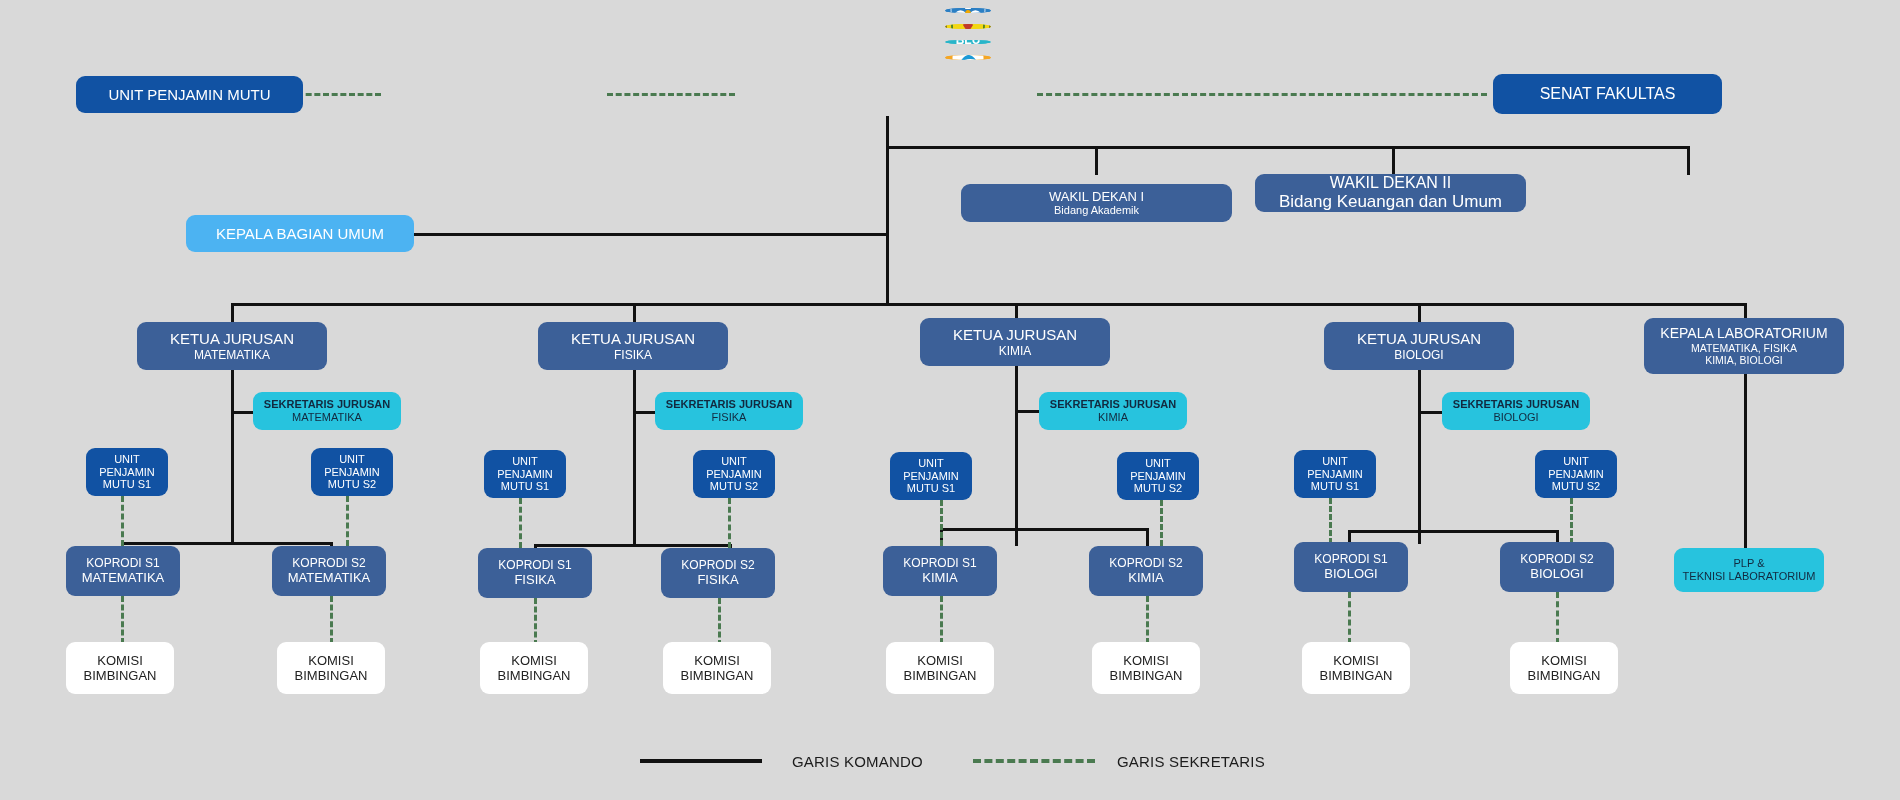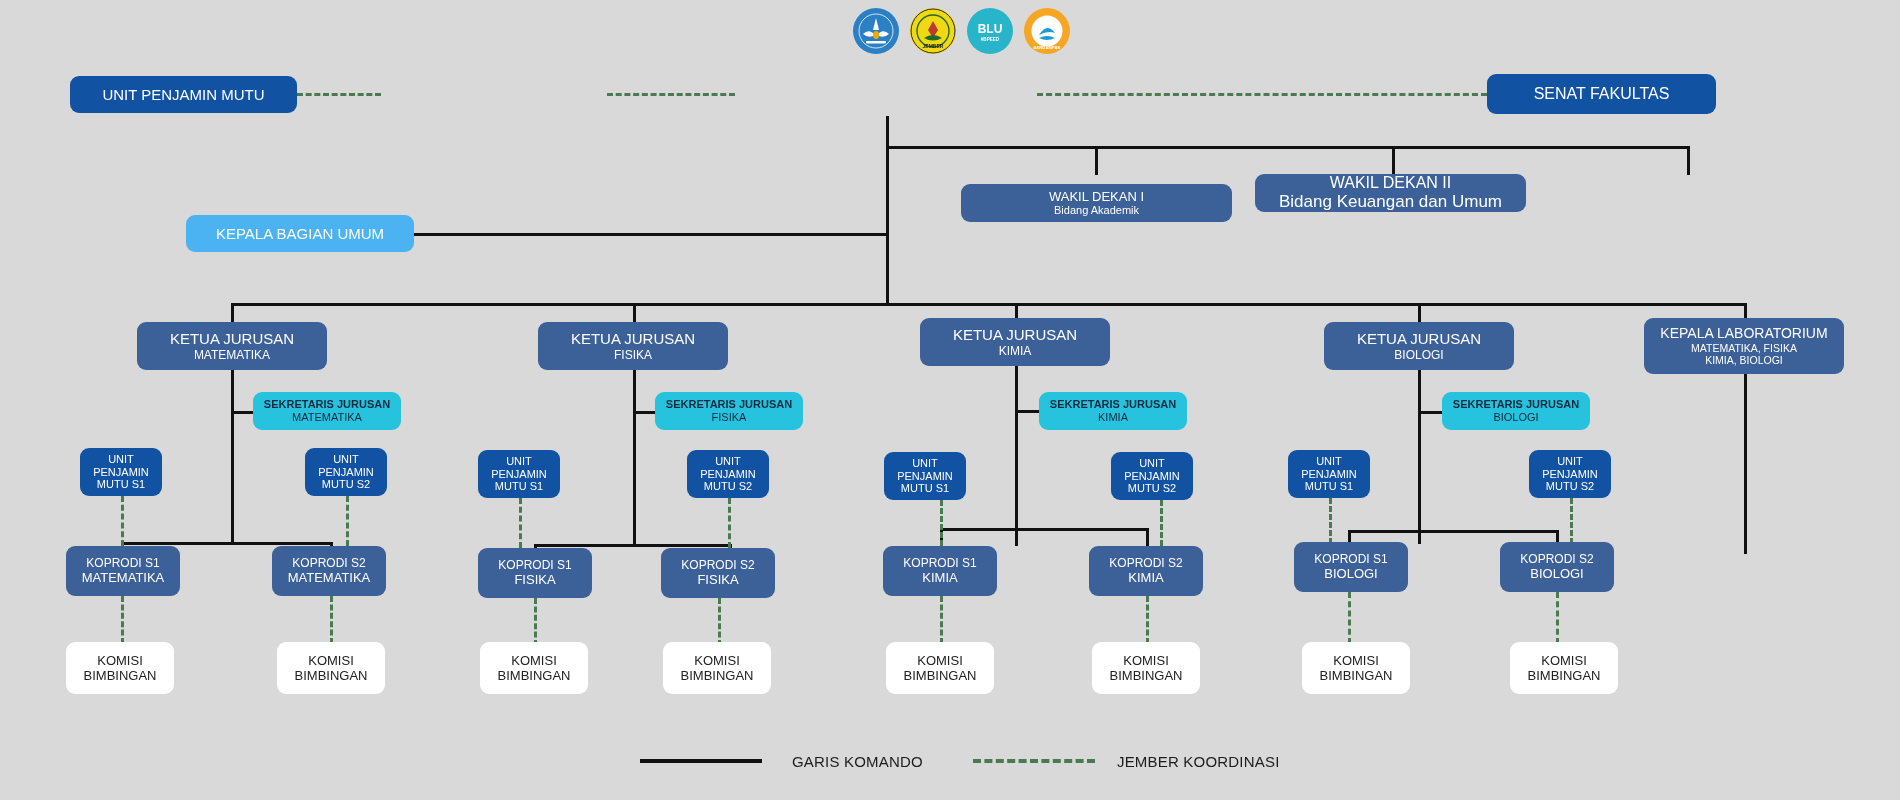--- a/index.html
+++ b/index.html
@@ -22,39 +22,40 @@
     color: #ffffff;
     line-height: 1.18;
     z-index: 5;
     padding: 2px 4px;
   }
   .node .l1 { display: block; }
   .node .l2 { display: block; }
   .node .l3 { display: block; }
 
   
-  .c-royal  { background: #1152a3; }          
+  .c-royal  { background: #1152a3; margin-left: 6px; }          
   .c-slate  { background: #3c6098; }          
   .c-sky    { background: #4cb3f2; }          
   .c-cyan   { background: #27c3de; color:#12293f; }  
   .c-white  { background: #ffffff; color:#222222; }  
 
   
   .line { position: absolute; z-index: 1; }
   .solid-h { height: 3px; background: #111111; }
   .solid-v { width: 3px; background: #111111; }
   .dash-h  { height: 0; border-top: 3px dashed #4a7a50; }
   .dash-v  { width: 0; border-left: 3px dashed #4a7a50; }
 
   
   #logos {
     position: absolute; top: 8px; left: 853px;
     width: 230px; height: 52px;
-    display: flex; gap: 11px; align-items: flex-start;
+    display: flex; gap: 11px; align-items: center;
     z-index: 8;
+    flex-direction: column;
   }
   .logo { width: 46px; height: 46px; border-radius: 50%; position: relative;
           display:flex;align-items:center;justify-content:center;
           font-size: 8px; font-weight: bold; overflow:hidden;}
   .logo-kemdik { background: #2b7fc4; }
   .logo-unej   { background: #f2d713; }
   .logo-blu    { background: #28b5c9; }
   .logo-dikti  { background: #f5a623; }
 
   
@@ -345,21 +346,25 @@
     <span class="l1" style="font-size:13px;">KOMISI</span>
     <span class="l2" style="font-size:13px;">BIMBINGAN</span>
   </div>
 
   <div class="node c-slate" style="left:1644px; top:318px; width:200px; height:56px;">
     <span class="l1" style="font-size:14px;">KEPALA LABORATORIUM</span>
     <span class="l2" style="font-size:10.5px;">MATEMATIKA, FISIKA</span>
     <span class="l3" style="font-size:10.5px;">KIMIA, BIOLOGI</span>
   </div>
   <div class="line solid-v" style="left:1744px; top:374px; height:180px;"></div>
+  <div class="node c-cyan" style="left:1674px; top:548px; width:150px; height:44px;">
+    <span class="l1" style="font-size:11px;">PLP &amp;</span>
+    <span class="l2" style="font-size:11px;">TEKNISI LABORATORIUM</span>
+  </div>
 
   <div id="legend">
     <div class="lg-solid"></div>
     <div class="lg-text" style="margin-left:30px;">GARIS KOMANDO</div>
     <div class="lg-dash" style="margin-left:50px;"></div>
-    <div class="lg-text" style="margin-left:22px;">JEMBER KOORDINASI</div>
+    <div class="lg-text" style="margin-left:22px;">GARIS SEKRETARIS</div>
   </div>
 
 </div>
 
 </body></html>

